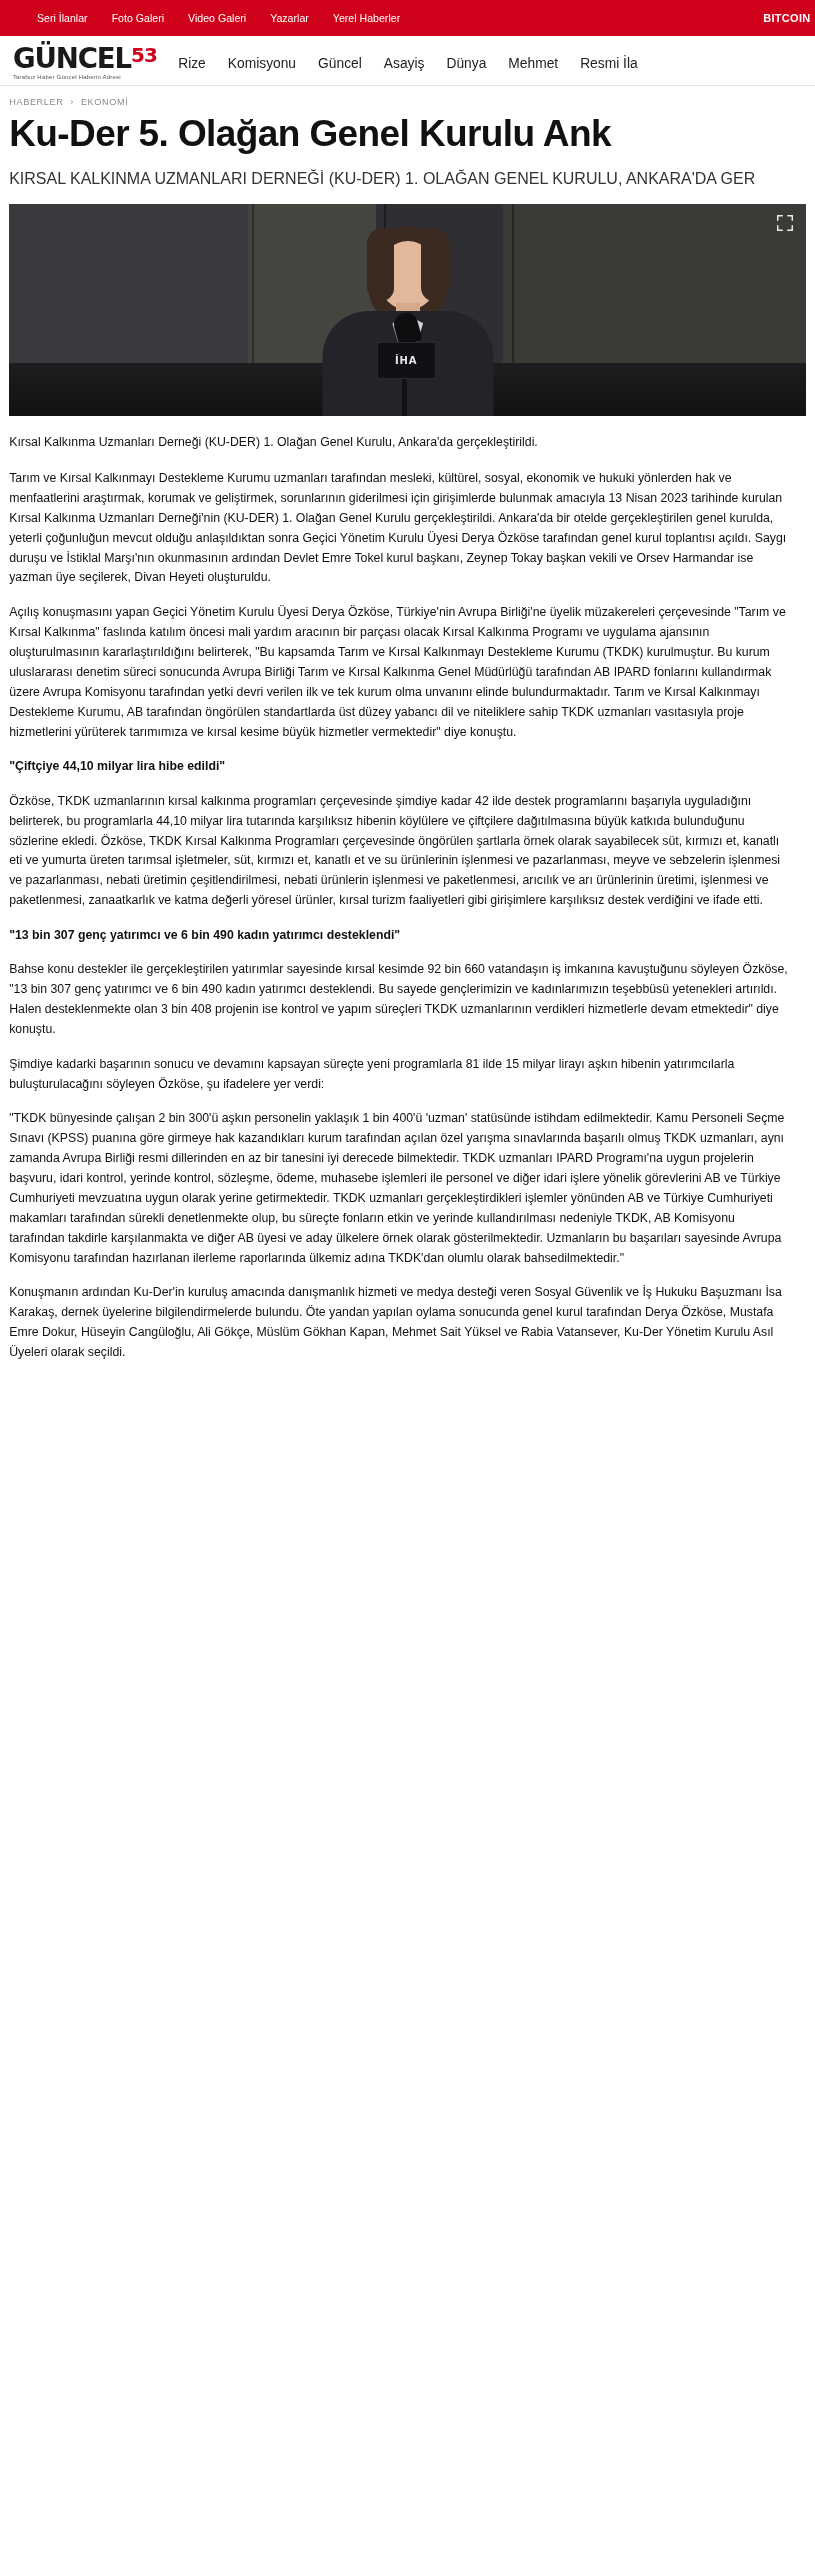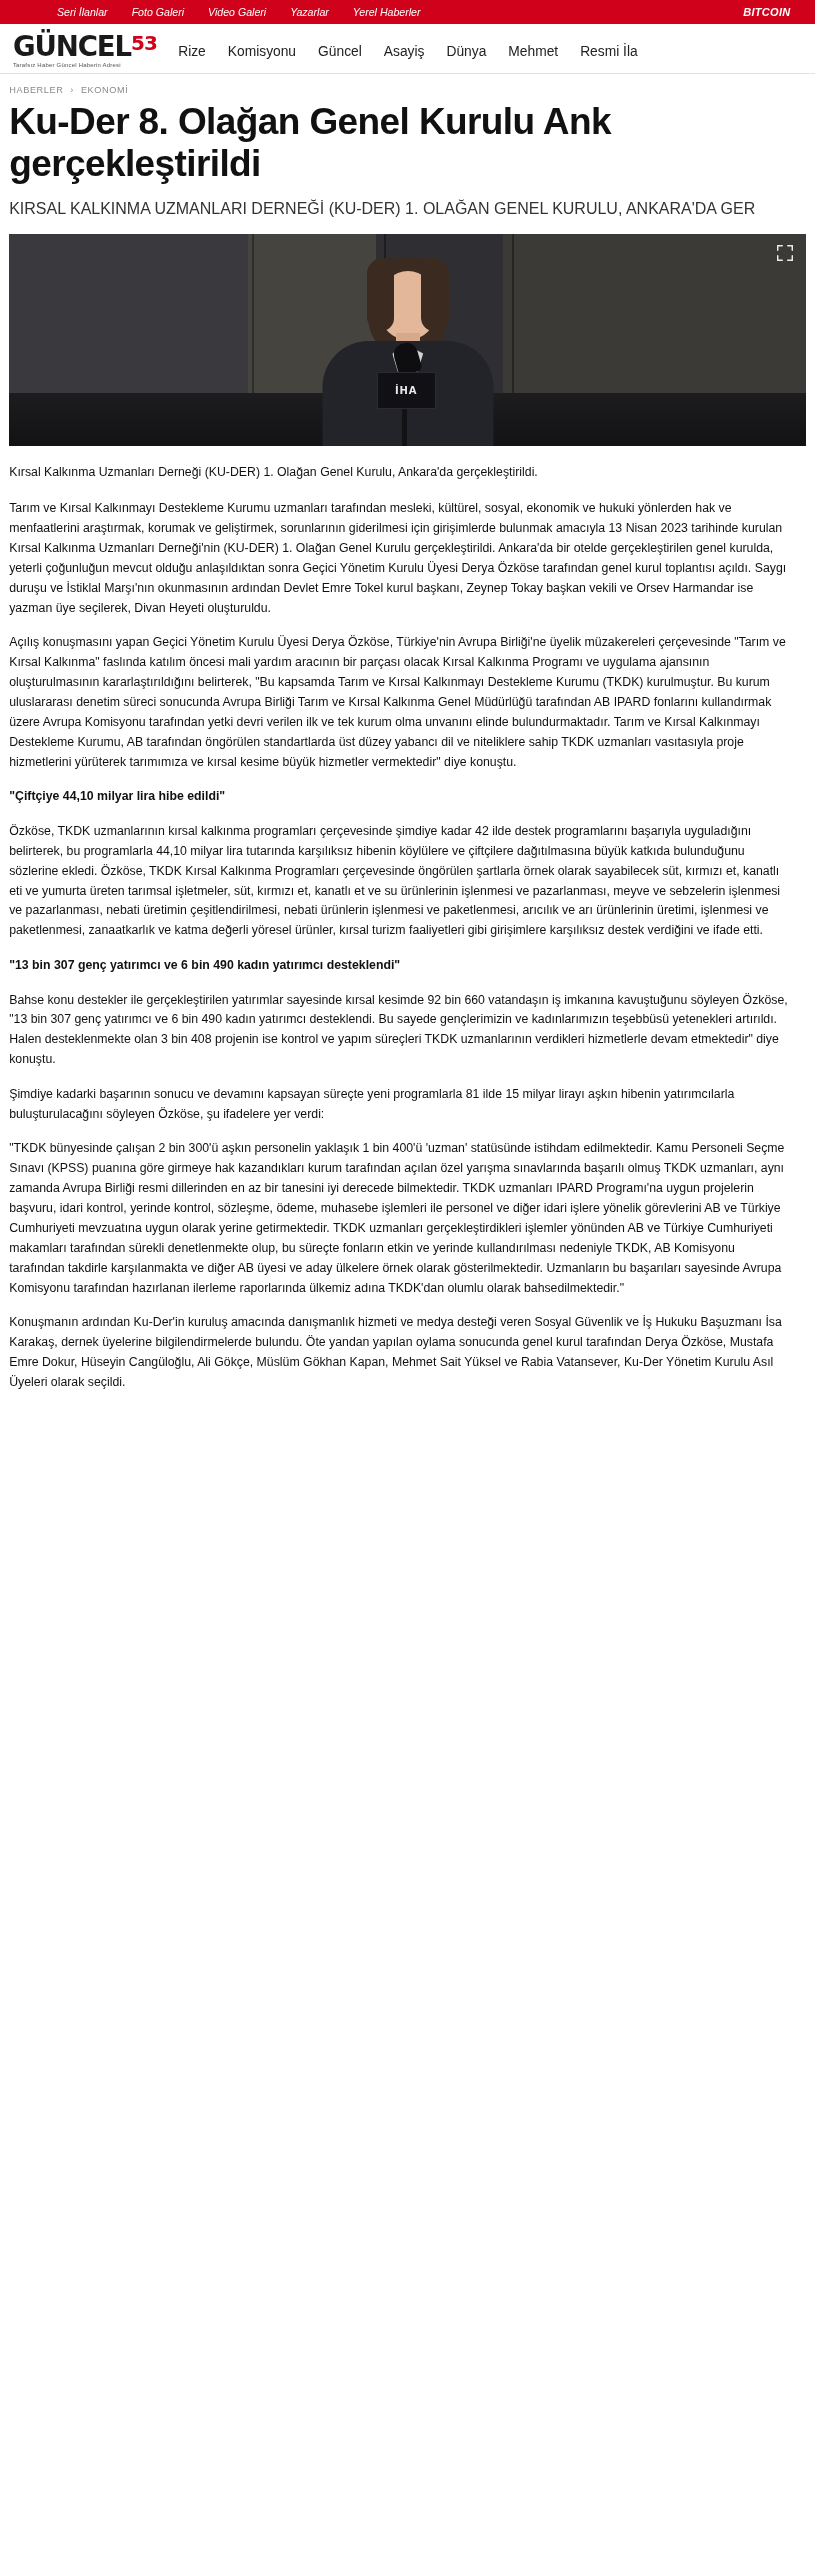--- a/index.html
+++ b/index.html
@@ -8,26 +8,25 @@
     background: #ffffff;
     font-family: "Liberation Sans", sans-serif;
     color: #1a1a1a;
   }
   body { width: 816px; overflow-x: hidden; }
 
   
   .topbar {
     background: #d0021b;
     color: #ffffff;
-    height: 24px;
+    height: 36px;
     display: flex;
     align-items: center;
-    padding: 0 20px;
+    padding: 0 0;
     font-size: 10.6px;
-    font-style: italic;
   }
   .topbar .nav {
     display: flex;
     align-items: center;
     gap: 24px;
     margin-left: 37px;
   }
   .topbar .nav a {
     color: #ffffff;
     text-decoration: none;
@@ -321,22 +320,21 @@
 </header>
 
 <div class="article">
   <div class="breadcrumb">
     <span>HABERLER</span>
     <span class="sep">›</span>
     <span>EKONOMİ</span>
   </div>
 
   <h1 class="headline">
-    <span>Ku-Der 8. Olağan Genel Kurulu Ank</span>
-    <span class="l2">gerçekleştirildi</span>
+    <span>Ku-Der 5. Olağan Genel Kurulu Ank</span>
   </h1>
 
   <div class="subhead">KIRSAL KALKINMA UZMANLARI DERNEĞİ (KU-DER) 1. OLAĞAN GENEL KURULU, ANKARA'DA GER</div>
 
 
   <figure class="hero">
     <div class="hero-photo"></div>
     <div class="wall-seam" style="left:243px"></div>
     <div class="wall-seam" style="left:375px"></div>
     <div class="wall-seam" style="left:503px"></div>

